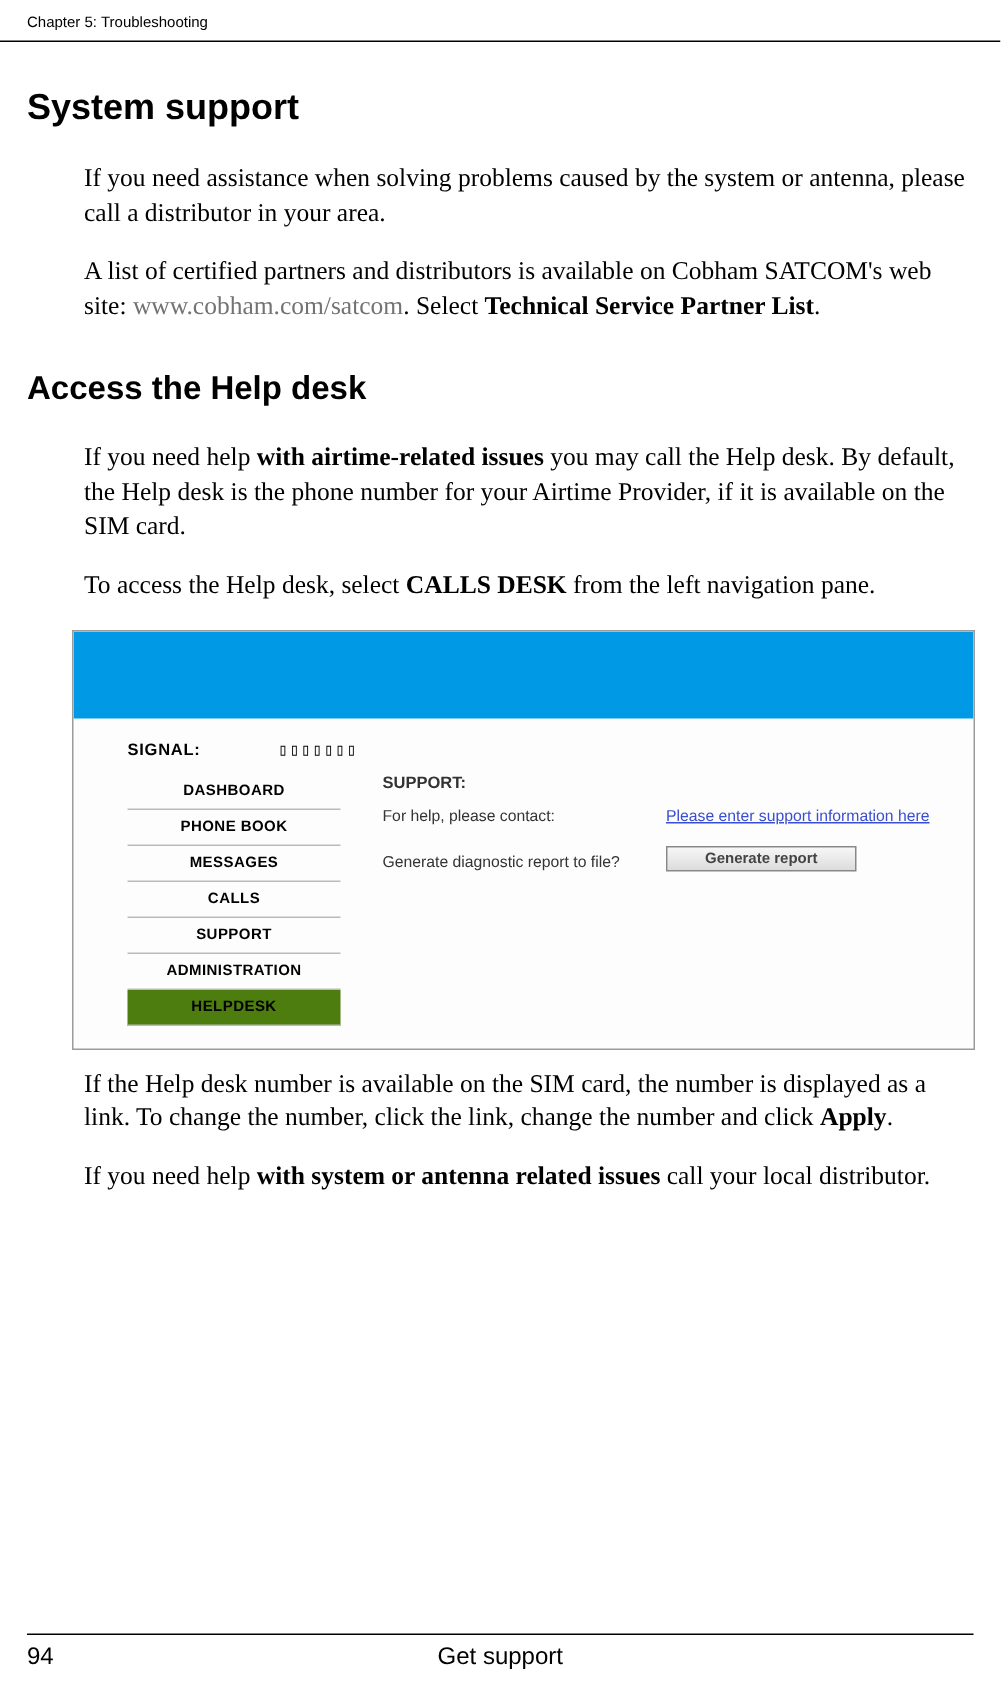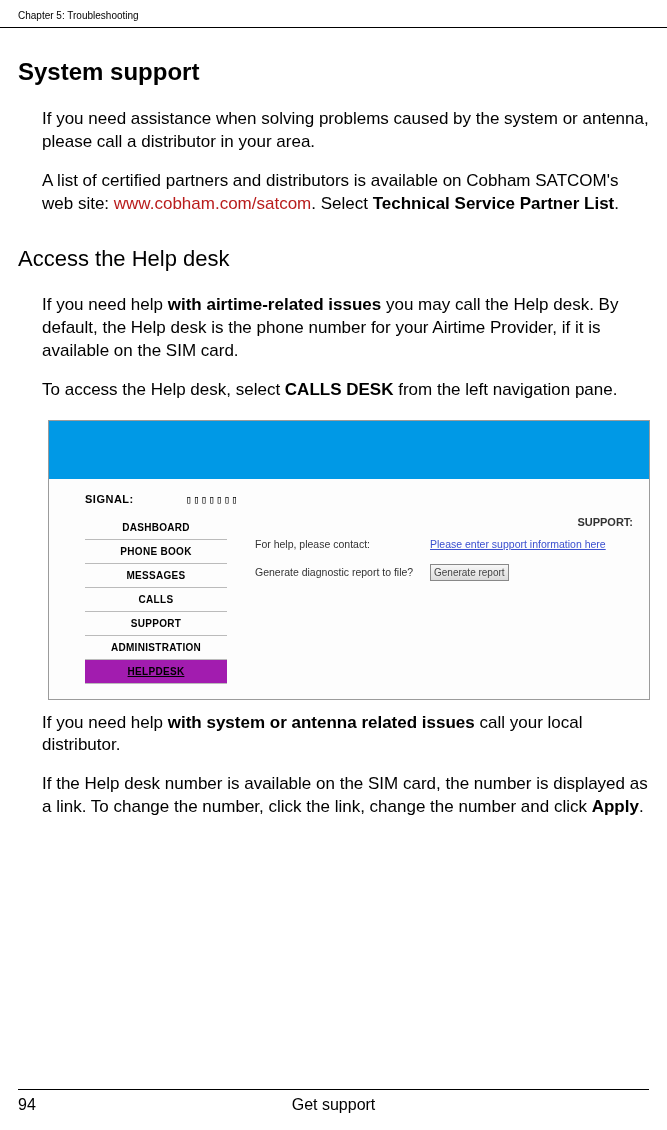--- a/index.html
+++ b/index.html
@@ -19,31 +19,32 @@
     .content {
       padding: 30px 18px 0 18px;
     }
     .h1 {
       font-size: 24px;
       font-weight: bold;
       margin-bottom: 22px;
     }
     .h2 {
       font-size: 22px;
-      font-weight: normal;
+      font-weight: bold;
       margin-top: 30px;
       margin-bottom: 22px;
     }
     .para {
       font-size: 17px;
       line-height: 1.35;
-      margin-left: 24px;
+      margin-left: 38px;
       margin-bottom: 16px;
-    }
-    .link-blue { color: #b91c1c; }
+      font-family: Liberation Serif, serif;
+    }
+    .link-blue { color: #737373; }
     .bold { font-weight: bold; }
     .fig {
       margin: 18px 30px 12px 30px;
       border: 1px solid #9b9b9b;
       width: 602px;
       height: 280px;
       background: #fdfdfd;
       position: relative;
       overflow: hidden;
     }
@@ -78,53 +79,52 @@
     }
     .fig-nav-item {
       border-bottom: 1px solid #bbb;
       padding: 6px 6px;
       font-size: 10px;
       font-weight: bold;
       letter-spacing: 0.3px;
       text-align: center;
     }
     .fig-nav-item.selected {
-      background: #a21caf;
-      text-decoration: underline;
+      background: #4d7c0f;
     }
     .fig-main {
       flex: 1;
       padding: 10px 16px 0 28px;
       font-size: 10.5px;
       color: #333;
     }
     .fig-sup-title {
       font-weight: bold;
       font-size: 11px;
       margin-bottom: 10px;
-      text-align: right;
     }
     .fig-row {
       display: flex;
-      align-items: center;
+      align-items: flex-end;
       margin-bottom: 14px;
-      gap: 0;
+      gap: 14px;
     }
     .fig-row-label { width: 175px; }
     .fig-link {
       color: #3a4fcf;
       text-decoration: underline;
       font-size: 10.5px;
     }
     .fig-btn {
       border: 1px solid #888;
       background: linear-gradient(#f7f7f7, #dcdcdc);
-      padding: 2px 3px;
+      padding: 2px 25px;
       font-size: 10px;
       color: #444;
+      font-weight: bold;
     }
     .page-footer {
       position: absolute;
       bottom: 16px;
       left: 18px;
       right: 18px;
       border-top: 1px solid #000;
       padding-top: 6px;
       font-size: 16px;
       display: flex;
@@ -186,25 +186,25 @@
         </div>
         <div class="fig-row">
           <span class="fig-row-label">Generate diagnostic report to file?</span>
           <span class="fig-btn">Generate report</span>
         </div>
       </div>
     </div>
   </div>
 
   <div class="para">
+    <span>If the Help desk number is available on the SIM card, the number is displayed as a link. To change the number, click the link, change the number and click </span><span class="bold">Apply</span><span>.</span>
+  </div>
+
+  <div class="para">
     <span>If you need help </span><span class="bold">with system or antenna related issues</span><span> call your local distributor.</span>
-  </div>
-
-  <div class="para">
-    <span>If the Help desk number is available on the SIM card, the number is displayed as a link. To change the number, click the link, change the number and click </span><span class="bold">Apply</span><span>.</span>
   </div>
 </div>
 
 <div class="page-footer">
   <span>94</span>
   <span class="footer-center">Get support</span>
   <span></span>
 </div>
 
 </body></html>

